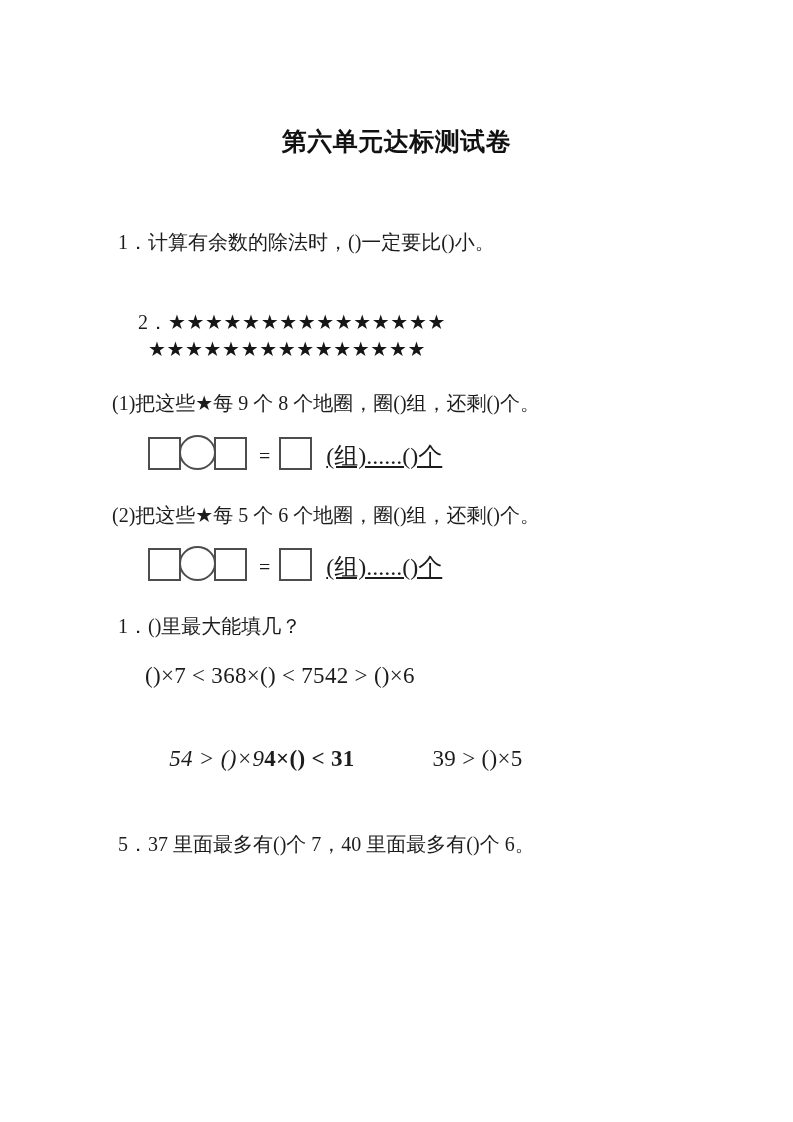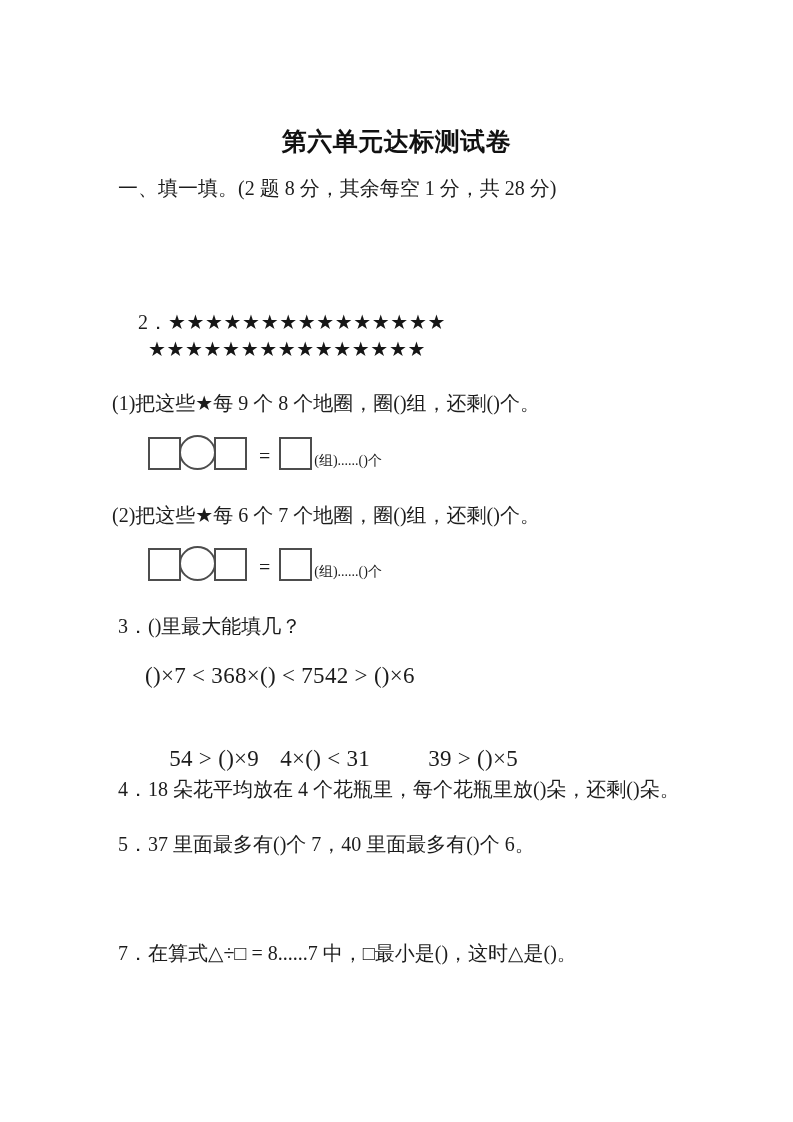--- a/index.html
+++ b/index.html
@@ -58,75 +58,74 @@
     background:#ffffff;
     z-index:1;
   }
   .eq-sign{
     font-size:20px;
     margin:0 9px 0 12px;
     padding-bottom:4px;
     line-height:1;
   }
   .eq-suffix{
-    font-size:14px;
+    font-size:24px;
     line-height:1;
     padding-bottom:2px;
-    margin-left:2px;
+    margin-left:14px;
     white-space:pre;
+    text-decoration:underline;
   }
-  .seg-gap-sm{margin-right:21px;}
-  .seg-gap-lg{margin-right:58px;}
+  .seg-gap-sm{font-style:italic;}
+  .seg-gap-lg{margin-right:78px;font-weight:bold;}
 </style>
 </head>
 <body>
 
 <div class="page">
 
   <h1 class="title">第六单元达标测试卷</h1>
 
-  <div class="line" style="top:174px;left:118px;">一、填一填。(2 题 8 分，其余每空 1 分，共 28 分)</div>
 
+  <div class="line" style="top:228px;left:118px;">1．计算有余数的除法时，()一定要比()小。</div>
 
   <div class="line" style="top:280px;left:118px;">
     <span>2．</span><span class="stars">★★★★★★★★★★★★★★★</span>
   </div>
 
   <div class="line stars" style="top:335px;left:148px;">★★★★★★★★★★★★★★★</div>
 
   <div class="line" style="top:389px;left:112px;">(1)把这些★每 9 个 8 个地圈，圈()组，还剩()个。</div>
 
   <div class="eq-row" style="top:433px;left:148px;">
     <span class="abox"></span>
     <span class="acircle"></span>
     <span class="abox"></span>
     <span class="eq-sign">=</span>
     <span class="abox"></span>
     <span class="eq-suffix">(组)......()个</span>
   </div>
 
-  <div class="line" style="top:501px;left:112px;">(2)把这些★每 6 个 7 个地圈，圈()组，还剩()个。</div>
+  <div class="line" style="top:501px;left:112px;">(2)把这些★每 5 个 6 个地圈，圈()组，还剩()个。</div>
 
   <div class="eq-row" style="top:544px;left:148px;">
     <span class="abox"></span>
     <span class="acircle"></span>
     <span class="abox"></span>
     <span class="eq-sign">=</span>
     <span class="abox"></span>
     <span class="eq-suffix">(组)......()个</span>
   </div>
 
-  <div class="line" style="top:612px;left:118px;">3．()里最大能填几？</div>
+  <div class="line" style="top:612px;left:118px;">1．()里最大能填几？</div>
 
   <div class="line math" style="top:662px;left:145px;">()×7 &lt; 368×() &lt; 7542 &gt; ()×6</div>
 
   <div class="line math" style="top:717px;left:145px;">
     <span class="seg-gap-sm">54 &gt; ()×9</span><span class="seg-gap-lg">4×() &lt; 31</span><span>39 &gt; ()×5</span>
   </div>
 
-  <div class="line" style="top:775px;left:118px;">4．18 朵花平均放在 4 个花瓶里，每个花瓶里放()朵，还剩()朵。</div>
 
   <div class="line" style="top:830px;left:118px;text-align:right;">5．37 里面最多有()个 7，40 里面最多有()个 6。</div>
 
 
-  <div class="line" style="top:939px;left:118px;">7．在算式△÷□ = 8......7 中，□最小是()，这时△是()。</div>
 
 </div>
 
 </body></html>

